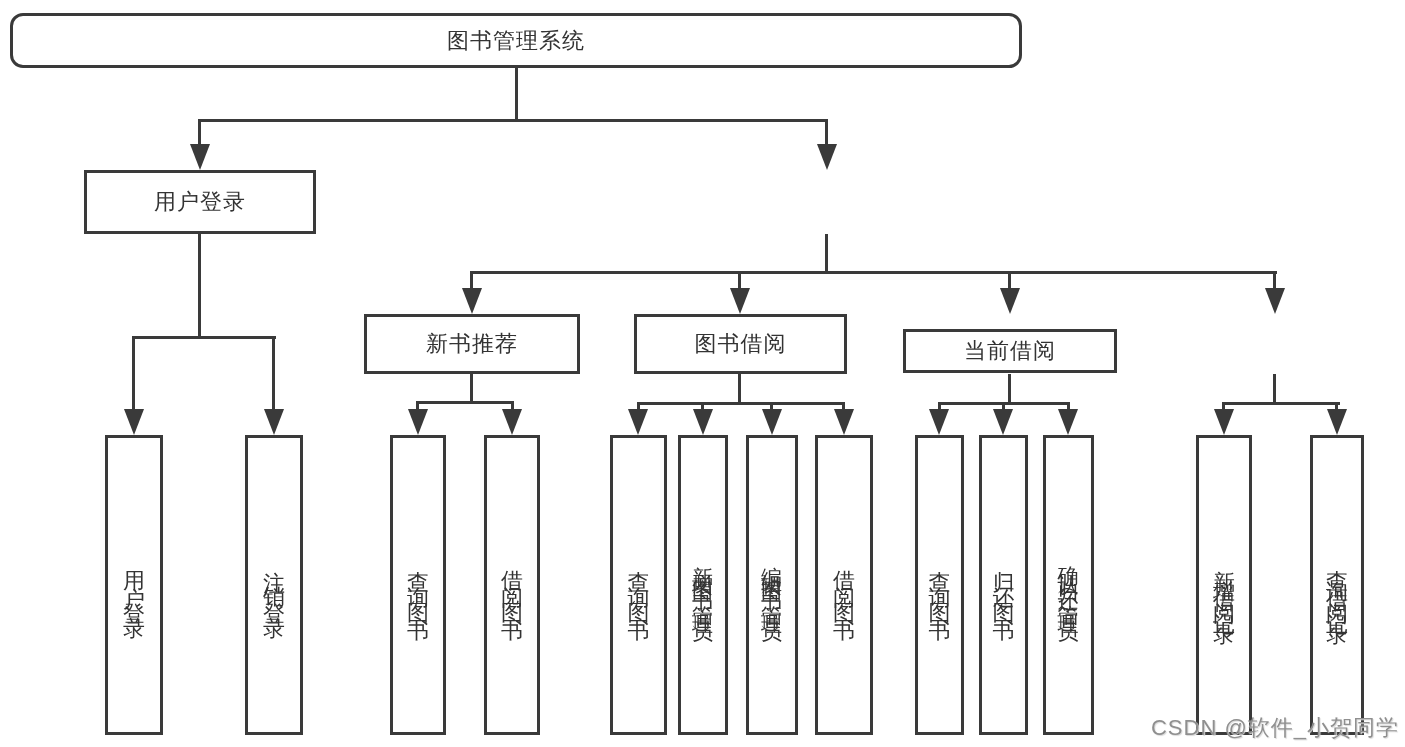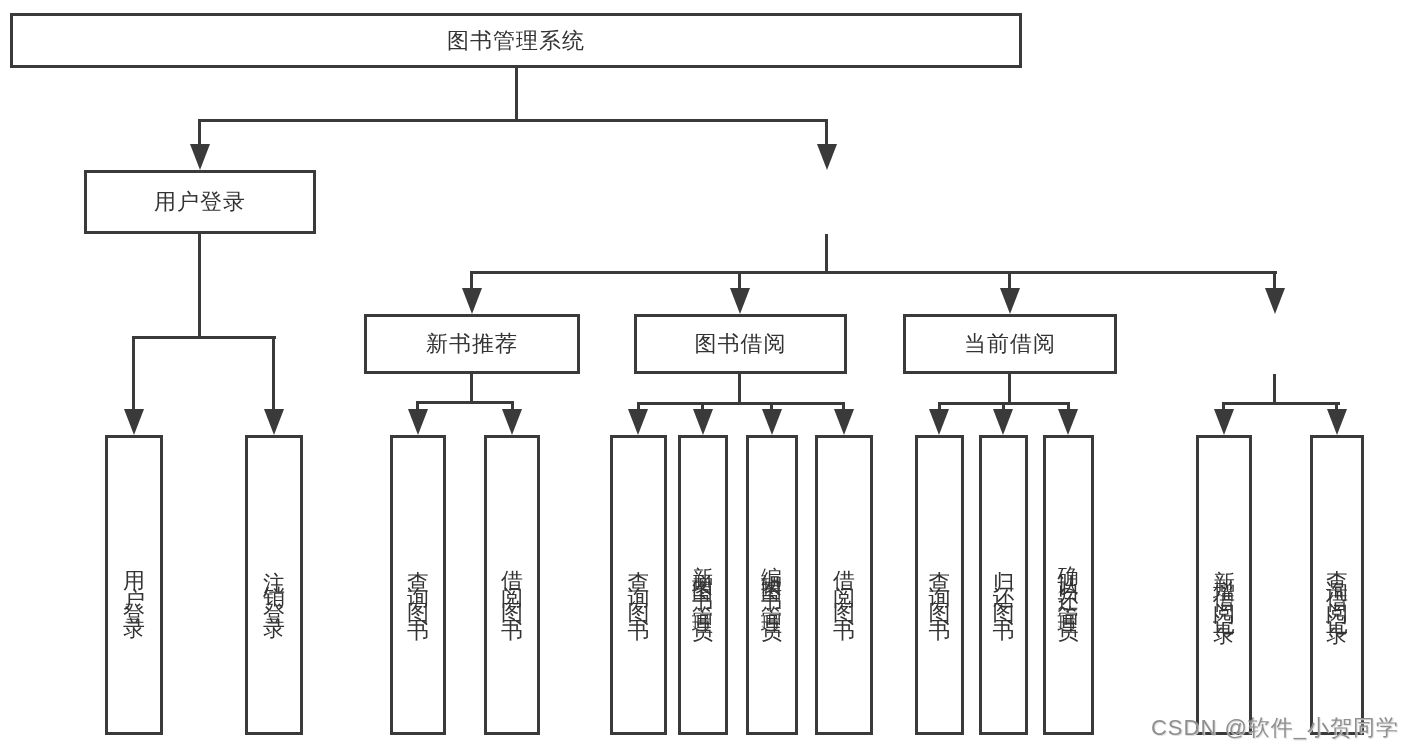--- a/index.html
+++ b/index.html
@@ -77,35 +77,35 @@
   <div class="arrow" style="left:993px;top:409px;"></div>
   <div class="arrow" style="left:1058px;top:409px;"></div>
 
   <div class="vline" style="left:1273px;top:374px;height:30px;"></div>
   <div class="hline" style="left:1222px;top:402px;width:118px;"></div>
   <div class="vline" style="left:1222px;top:402px;height:13px;"></div>
   <div class="vline" style="left:1335px;top:402px;height:13px;"></div>
   <div class="arrow" style="left:1214px;top:409px;"></div>
   <div class="arrow" style="left:1327px;top:409px;"></div>
 
-  <div class="box" style="left:10px;top:13px;width:1012px;height:55px;">
+  <div class="box" style="left:10px;top:13px;width:1012px;height:55px;border-radius:13px;">
     <span class="lbl">图书管理系统</span>
   </div>
 
   <div class="box" style="left:84px;top:170px;width:232px;height:64px;">
     <span class="lbl">用户登录</span>
   </div>
 
   <div class="box" style="left:634px;top:314px;width:213px;height:60px;">
     <span class="lbl">图书借阅</span>
   </div>
   <div class="box" style="left:364px;top:314px;width:216px;height:60px;">
     <span class="lbl">新书推荐</span>
   </div>
-  <div class="box" style="left:903px;top:314px;width:214px;height:60px;">
+  <div class="box" style="left:903px;top:329px;width:214px;height:44px;">
     <span class="lbl">当前借阅</span>
   </div>
 
   <div class="box" style="left:105px;top:435px;width:58px;height:300px;">
     <span class="vlbl v4">用户登录</span>
   </div>
   <div class="box" style="left:245px;top:435px;width:58px;height:300px;">
     <span class="vlbl v4">注销登录</span>
   </div>
 

